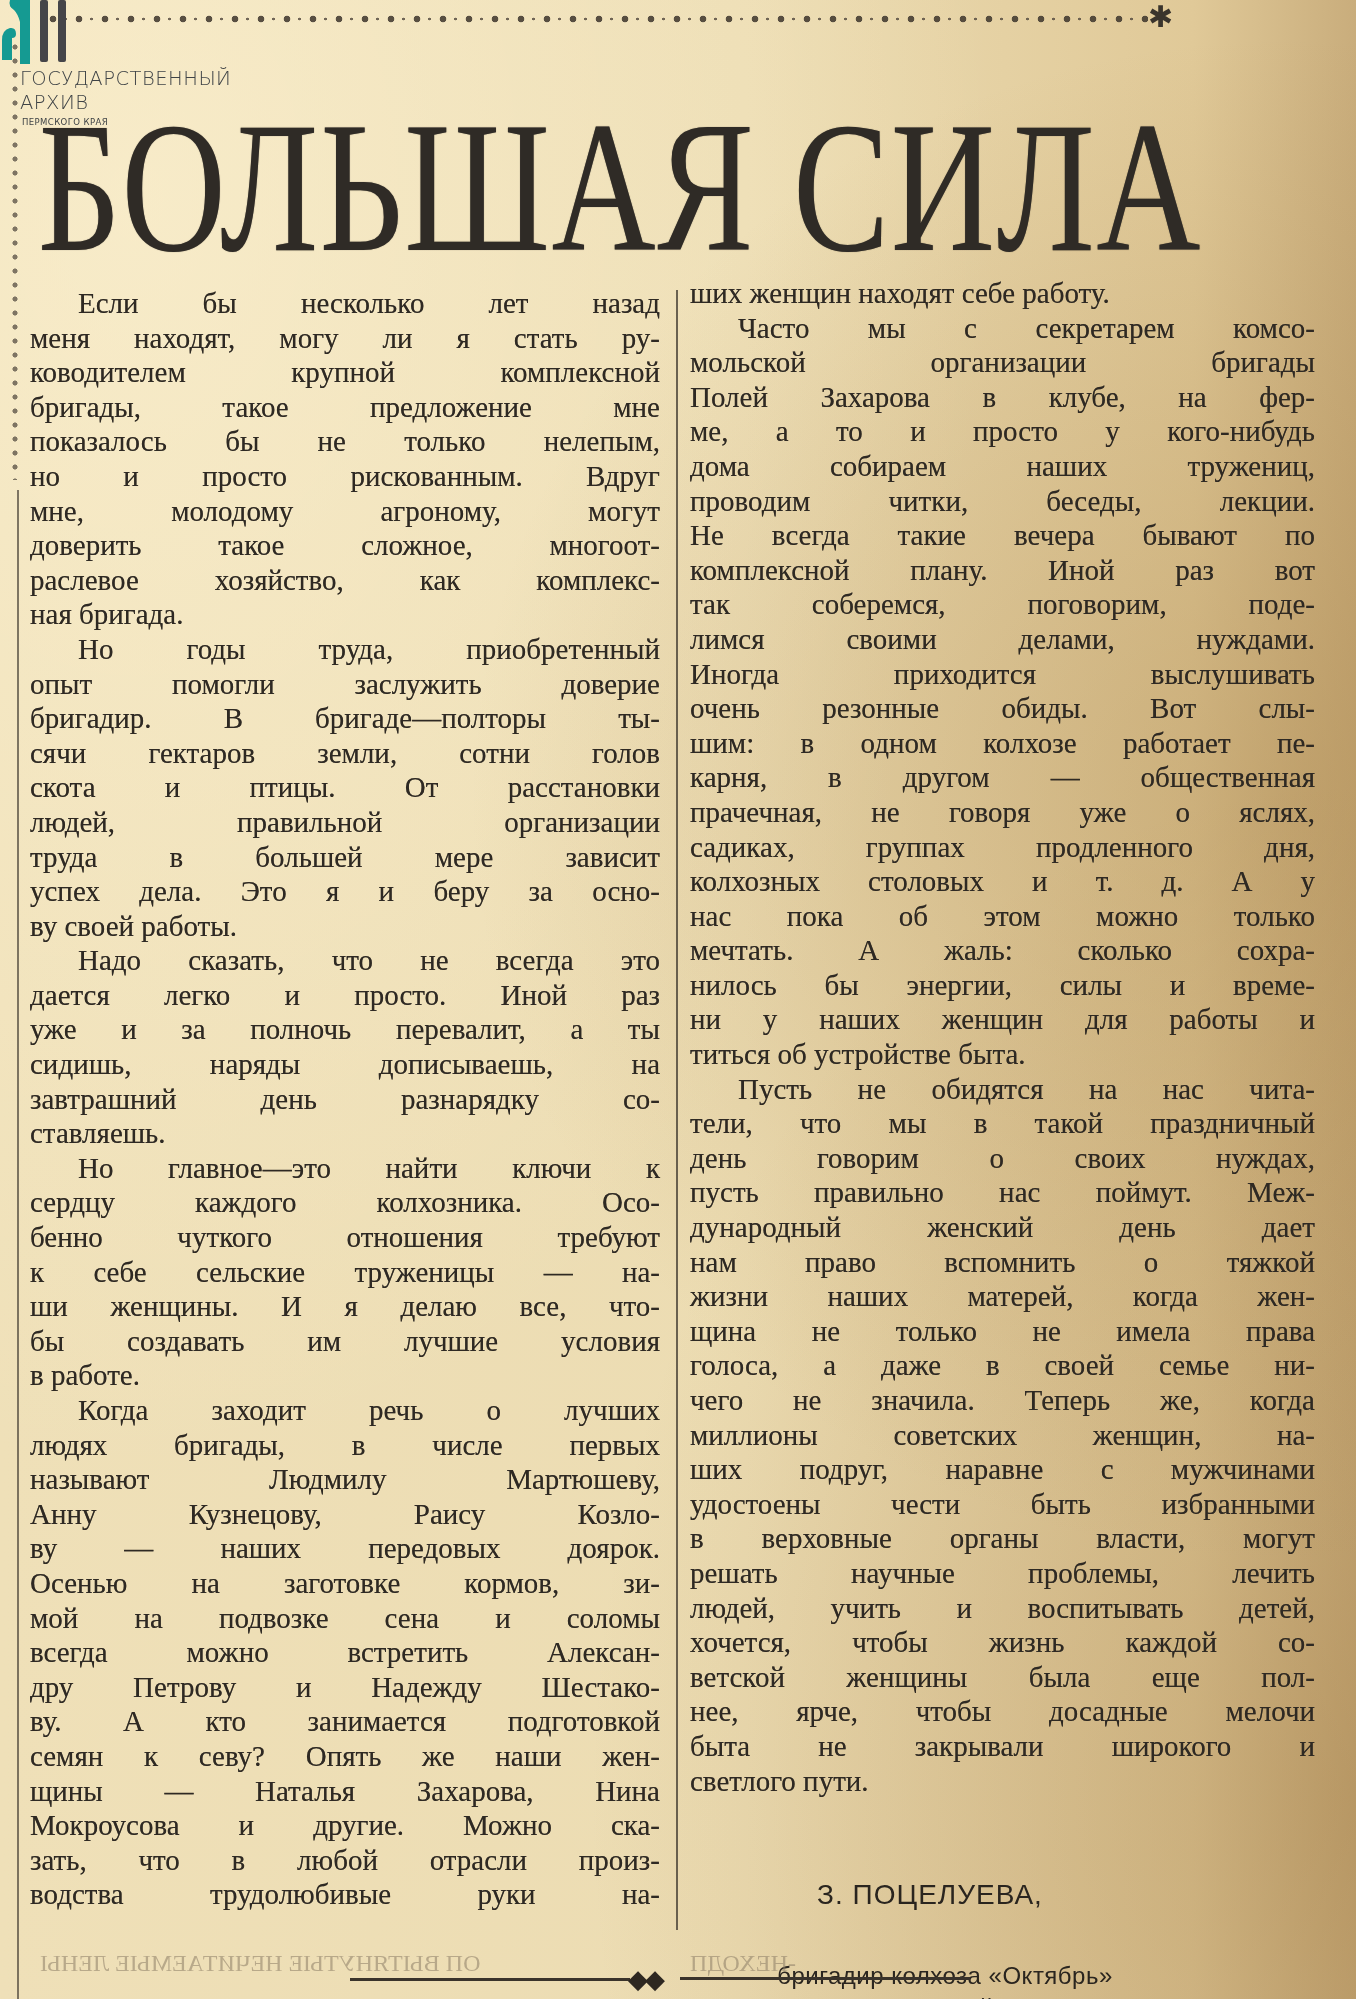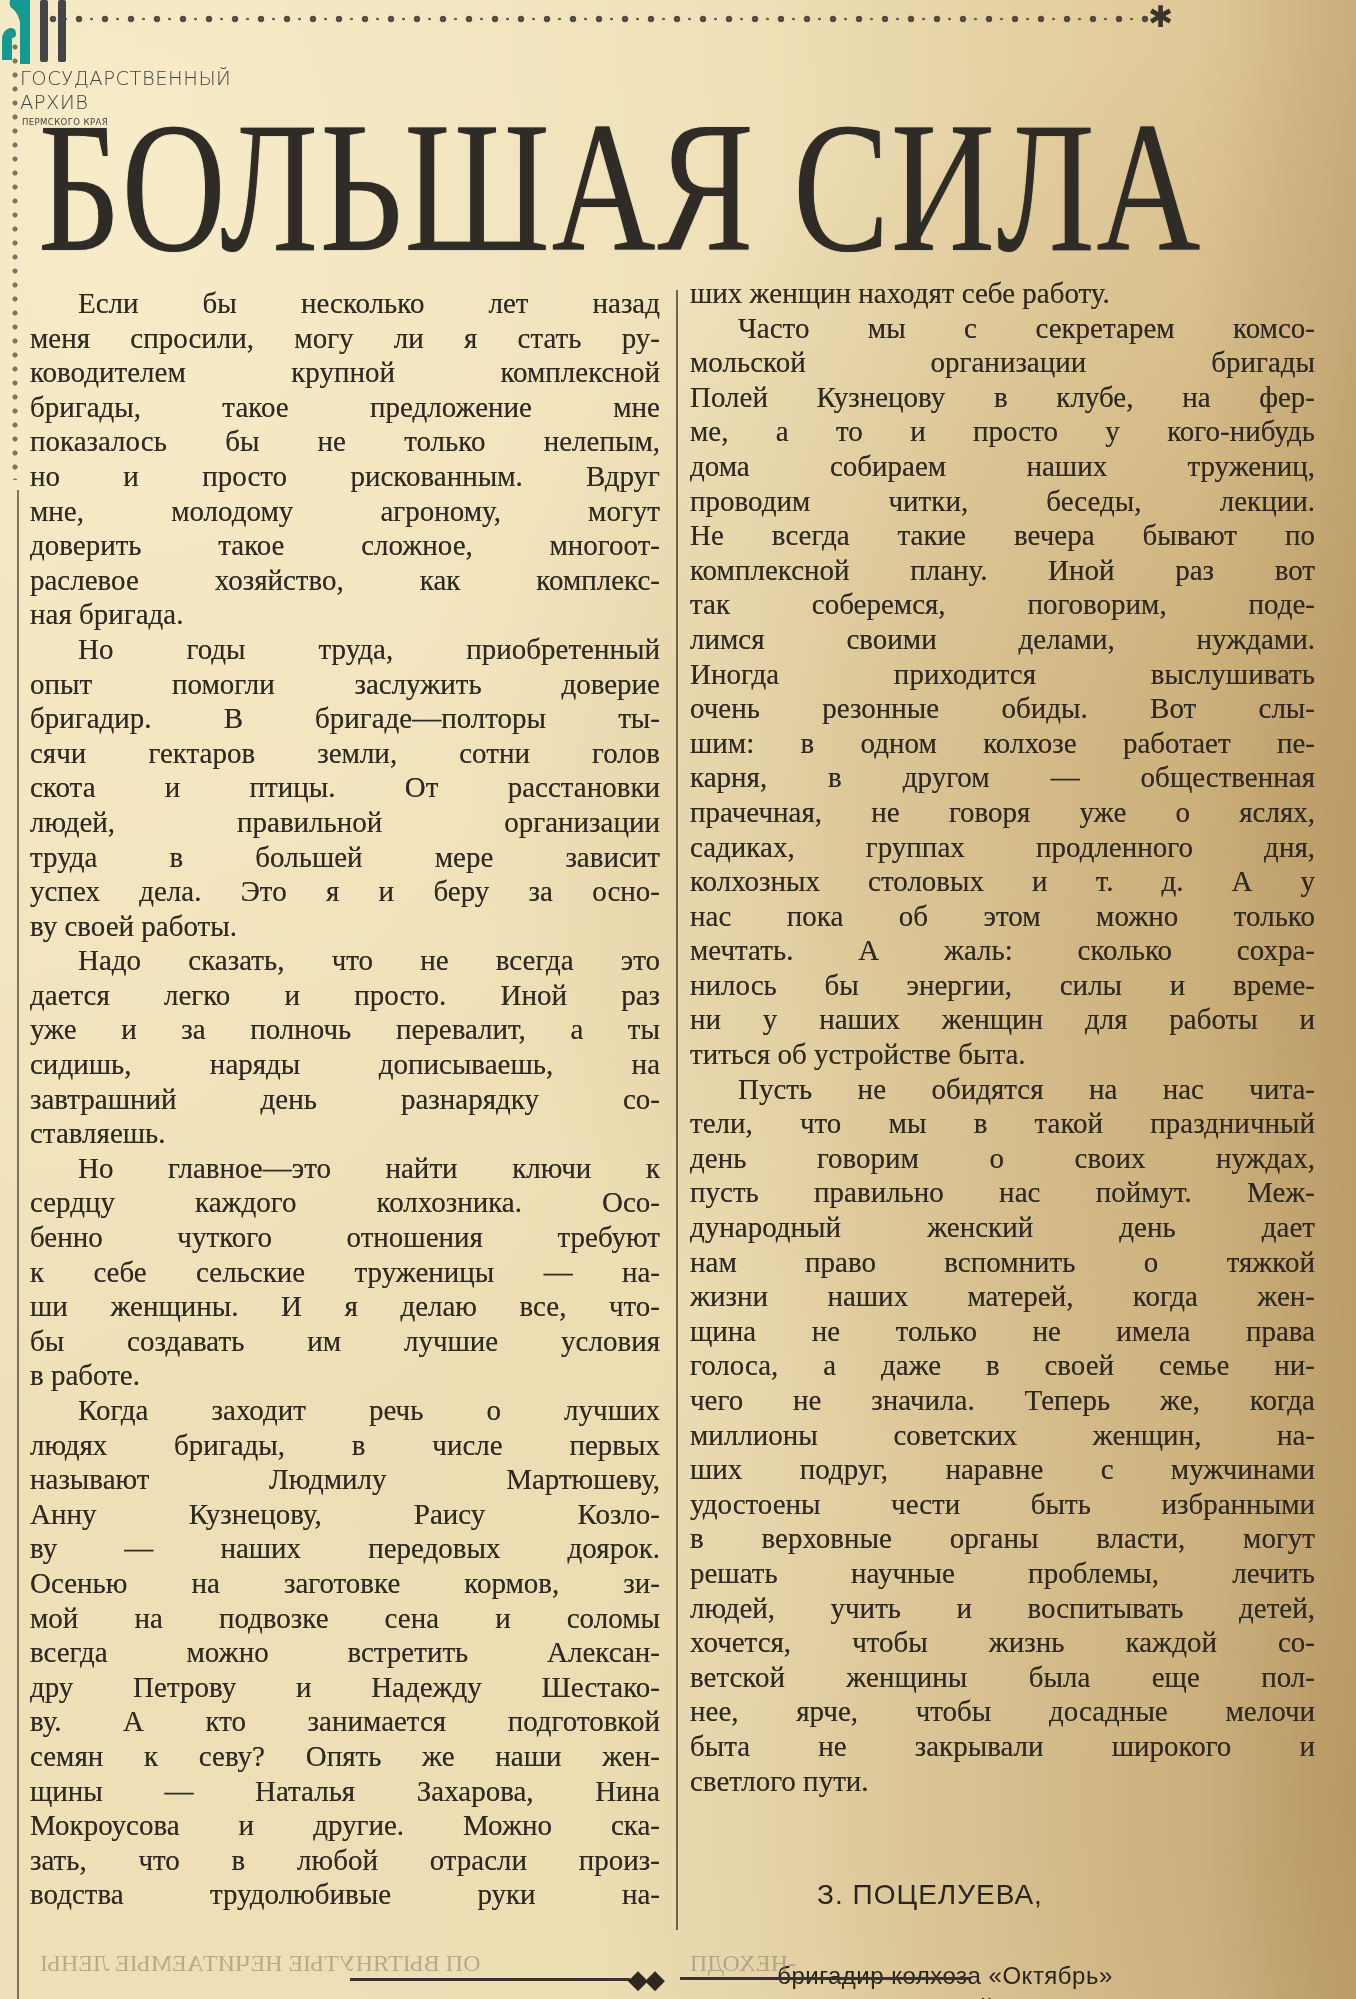--- a/index.html
+++ b/index.html
@@ -264,21 +264,21 @@
   <div class="logo-text-line3">ПЕРМСКОГО КРАЯ</div>
 </div>
 
 <h1 class="headline">БОЛЬШАЯ СИЛА</h1>
 
 <div class="left-border"></div>
 <div class="column-divider"></div>
 
 <div class="column column-left">
     <span class="text-line indent">Если бы несколько лет назад</span>
-    <span class="text-line">меня спросили, могу ли я стать ру-</span>
+    <span class="text-line">меня находят, могу ли я стать ру-</span>
     <span class="text-line">ководителем крупной комплексной</span>
     <span class="text-line">бригады, такое предложение мне</span>
     <span class="text-line">показалось бы не только нелепым,</span>
     <span class="text-line">но и просто рискованным. Вдруг</span>
     <span class="text-line">мне, молодому агроному, могут</span>
     <span class="text-line">доверить такое сложное, многоот-</span>
     <span class="text-line">раслевое хозяйство, как комплекс-</span>
     <span class="text-line last">ная бригада.</span>
     <span class="text-line indent">Но годы труда, приобретенный</span>
     <span class="text-line">опыт помогли заслужить доверие</span>
@@ -315,21 +315,21 @@
     <span class="text-line">семян к севу? Опять же наши жен-</span>
     <span class="text-line">щины — Наталья Захарова, Нина</span>
     <span class="text-line">Мокроусова и другие. Можно ска-</span>
     <span class="text-line">зать, что в любой отрасли произ-</span>
     <span class="text-line">водства трудолюбивые руки на-</span>
   </div>
 <div class="column column-right">
     <span class="text-line last">ших женщин находят себе работу.</span>
     <span class="text-line indent">Часто мы с секретарем комсо-</span>
     <span class="text-line">мольской организации бригады</span>
-    <span class="text-line">Полей Кузнецову в клубе, на фер-</span>
+    <span class="text-line">Полей Захарова в клубе, на фер-</span>
     <span class="text-line">ме, а то и просто у кого-нибудь</span>
     <span class="text-line">дома собираем наших тружениц,</span>
     <span class="text-line">проводим читки, беседы, лекции.</span>
     <span class="text-line">Не всегда такие вечера бывают по</span>
     <span class="text-line">комплексной плану. Иной раз вот</span>
     <span class="text-line">так соберемся, поговорим, поде-</span>
     <span class="text-line">лимся своими делами, нуждами.</span>
     <span class="text-line">Иногда приходится выслушивать</span>
     <span class="text-line">очень резонные обиды. Вот слы-</span>
     <span class="text-line">шим: в одном колхозе работает пе-</span>

